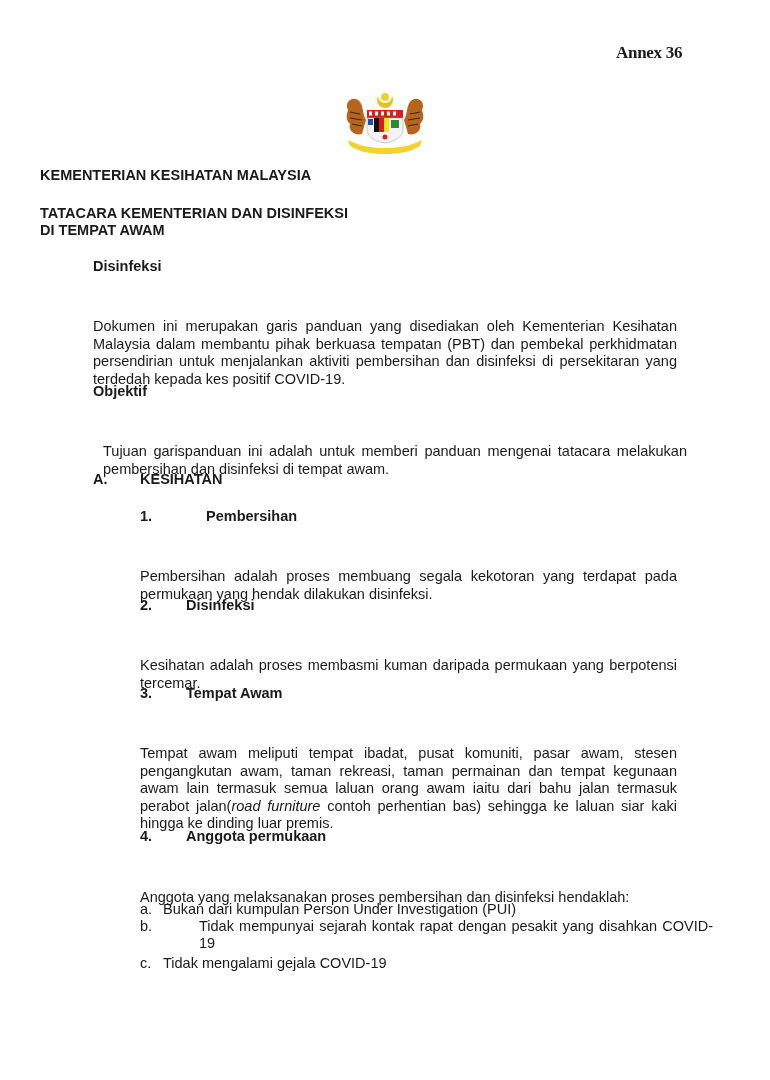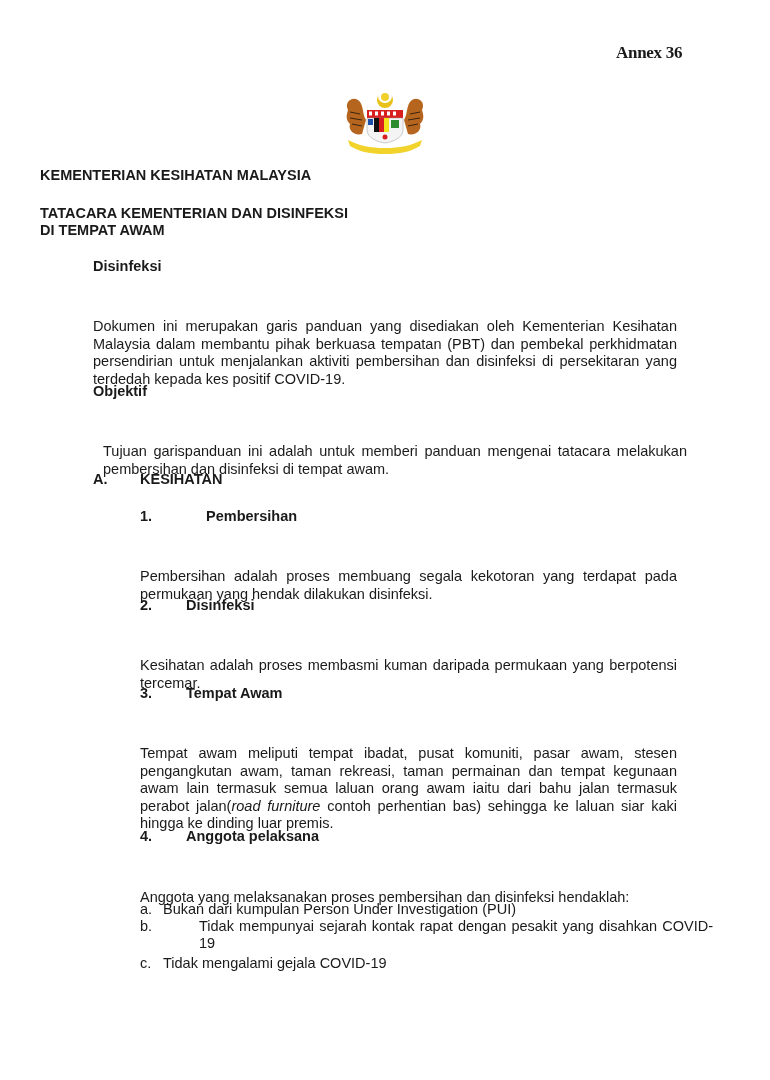--- a/index.html
+++ b/index.html
@@ -70,21 +70,21 @@
 
   <div class="num" style="left:140px; top:597px;">2.</div>
   <div class="h" style="left:186px; top:597px;">Disinfeksi</div>
   <div class="p" style="left:140px; top:633px; width:537px;">Kesihatan adalah proses membasmi kuman daripada permukaan yang berpotensi tercemar.</div>
 
   <div class="num" style="left:140px; top:685px;">3.</div>
   <div class="h" style="left:186px; top:685px;text-align:right;">Tempat Awam</div>
   <div class="p" style="left:140px; top:721px; width:537px;"><span>Tempat awam meliputi tempat ibadat, pusat komuniti, pasar awam, stesen pengangkutan awam, taman rekreasi, taman permainan dan tempat kegunaan awam lain termasuk semua laluan orang awam iaitu dari bahu jalan termasuk perabot jalan(</span><i>road furniture</i><span> contoh perhentian bas) sehingga ke laluan siar kaki hingga ke dinding luar premis.</span></div>
 
   <div class="num" style="left:140px; top:828px;">4.</div>
-  <div class="h" style="left:186px; top:828px;">Anggota pelaksana</div>
+  <div class="h" style="left:186px; top:828px;">Anggota permukaan</div>
   <div class="p" style="left:140px; top:865px; width:537px;">Anggota yang melaksanakan proses pembersihan dan disinfeksi hendaklah:</div>
 
   <div class="li" style="left:140px; top:901px; width:537px; height:17px;">
     <span class="m">a.</span>
     <span class="t" style="width:514px;">Bukan dari kumpulan Person Under Investigation (PUI)</span>
   </div>
   <div class="li" style="left:140px; top:918px; width:537px; height:34px;">
     <span class="m">b.</span>
     <span class="t" style="width:514px;margin-left:36px;">Tidak mempunyai sejarah kontak rapat dengan pesakit yang disahkan COVID-19</span>
   </div>

